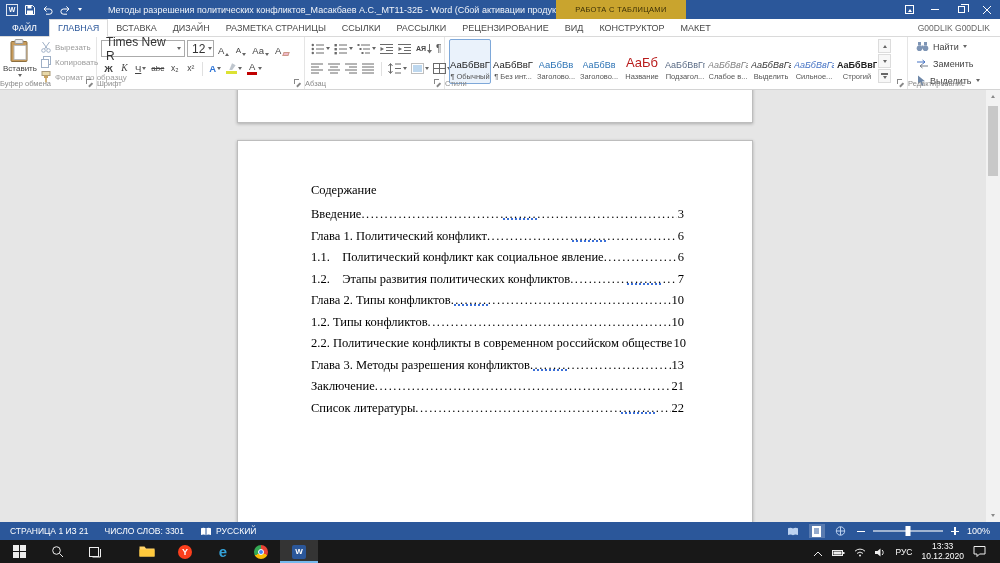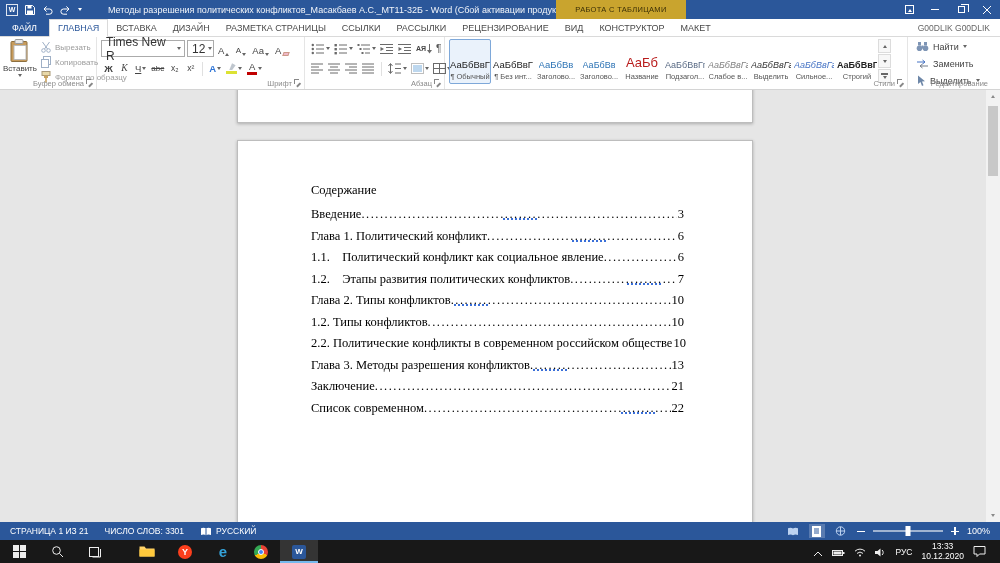--- a/index.html
+++ b/index.html
@@ -31,21 +31,21 @@
   .account{margin-left:auto;display:flex;align-items:center;font-size:8.5px;color:#666;padding-right:10px;white-space:nowrap}
 
   
   .ribbon{position:absolute;left:0;top:37px;width:100%;height:53px;background:#FFFFFF;border-bottom:1px solid #D4D4D4}
   .group{position:absolute;top:0;height:52px;border-right:1px solid #E5E5E5}
   .g-clip{left:0;width:97px}
   .g-font{left:97px;width:208px}
   .g-para{left:305px;width:140px}
   .g-styles{left:445px;width:463px}
   .g-edit{left:908px;width:92px;border-right:none}
-  .glabel{position:absolute;bottom:1px;left:0;right:12px;text-align:right;font-size:7.5px;color:#8A8A8A;white-space:nowrap}
+  .glabel{position:absolute;bottom:1px;left:0;right:12px;text-align:left;font-size:7.5px;color:#8A8A8A;white-space:nowrap}
   .launcher{position:absolute;right:3px;bottom:3px;width:7px;height:7px}
   .launcher::before{content:"";position:absolute;left:0;top:0;width:4px;height:4px;border-left:1px solid #878787;border-top:1px solid #878787}
   .launcher::after{content:"";position:absolute;right:0;bottom:1px;width:5px;height:1.5px;background:#878787;transform:rotate(-45deg)}
   .crt{width:0;height:0;border-left:2.5px solid transparent;border-right:2.5px solid transparent;border-top:3px solid #666;display:inline-block}
   .tru{width:0;height:0;border-left:2.5px solid transparent;border-right:2.5px solid transparent;border-bottom:3px solid #666;display:inline-block}
 
   
   .paste{position:absolute;left:3px;top:2px;width:34px;height:47px;display:flex;flex-direction:column;align-items:center;gap:1px}
   .paste .plbl{font-size:8px;color:#444}
   .clipcol{position:absolute;left:40px;top:4px;display:flex;flex-direction:column;gap:3px}
@@ -569,21 +569,21 @@
           <span class="toc-label">Глава 3. Методы разрешения конфликтов</span>
             <span class="leader"></span>
             <span class="toc-page">13</span>
         </div>
         <div class="toc-row">
           <span class="toc-label">Заключение</span>
             <span class="leader"></span>
             <span class="toc-page">21</span>
         </div>
         <div class="toc-row" data-squiggle="end">
-          <span class="toc-label">Список современном</span>
+          <span class="toc-label">Список литературы</span>
             <span class="leader"></span>
             <span class="toc-page">22</span>
         </div>
       </div>
     </div>
     <div class="vscroll">
       <div class="varrow top">
           <span class="tru"></span>
         </div>
       <div class="vthumb"></div>

